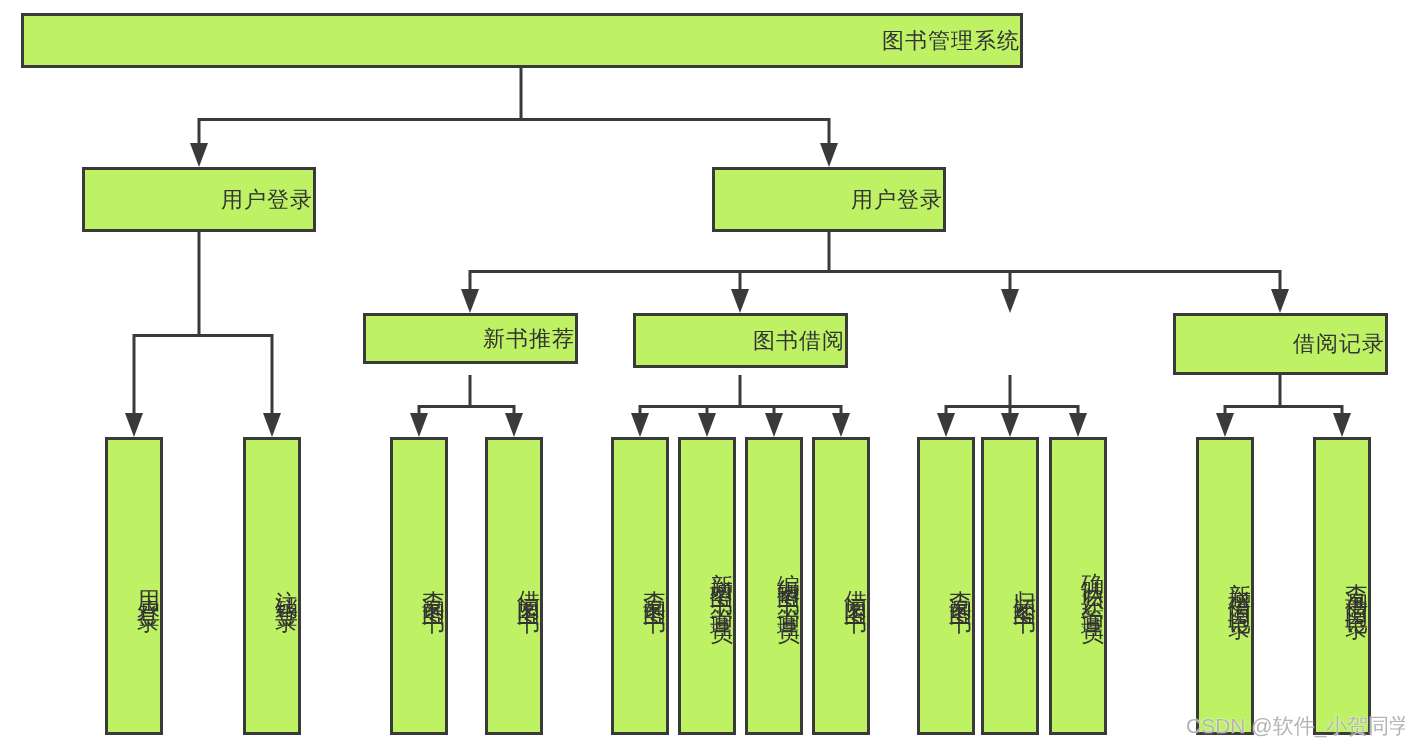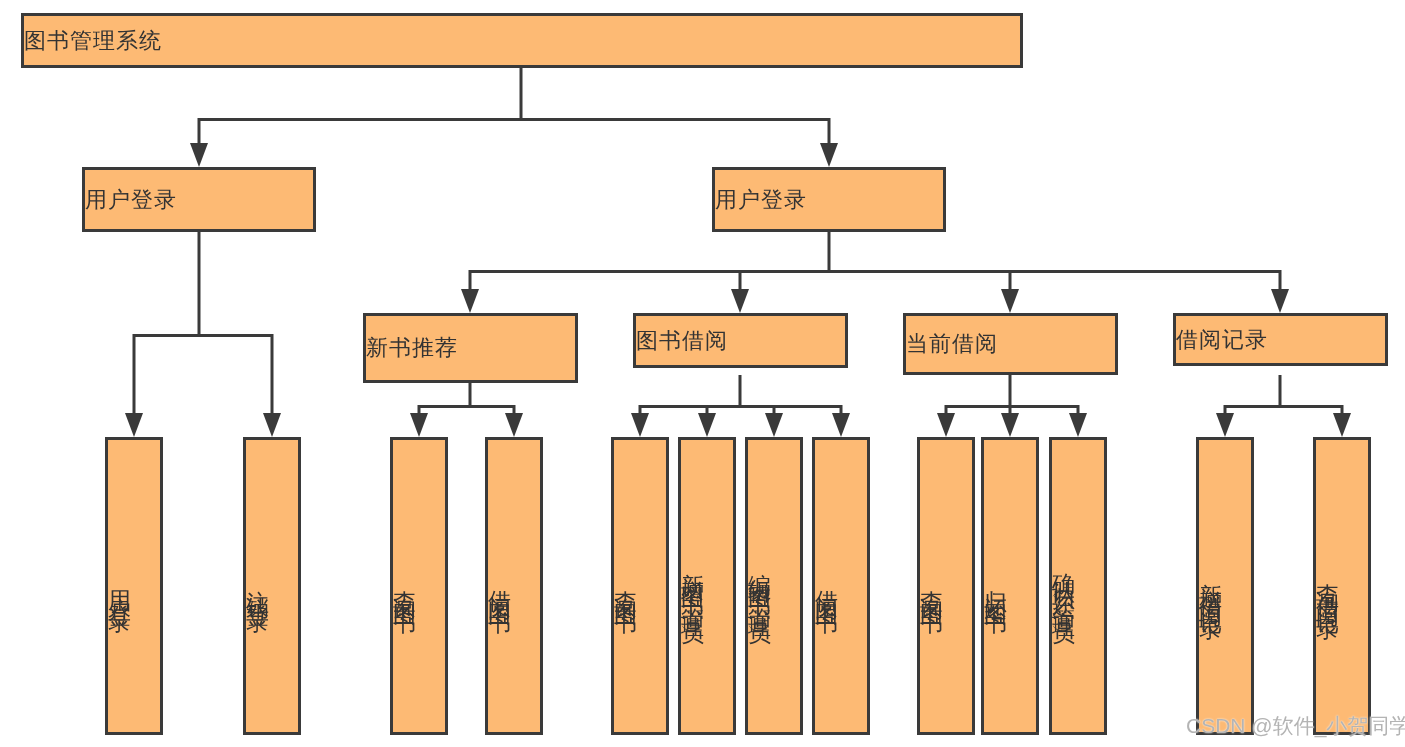--- a/index.html
+++ b/index.html
@@ -3,22 +3,22 @@
 <meta charset="utf-8">
 <style>
   html,body { margin:0; padding:0; background:#ffffff; }
   .canvas {
     position:relative; width:1405px; height:747px; background:#ffffff;
     font-family:"Liberation Sans", sans-serif; overflow:hidden;
   }
   .wires { position:absolute; left:0; top:0; z-index:1; }
   .node {
     position:absolute; box-sizing:border-box; z-index:2;
-    border:3px solid #3a3a3a; background:#fdba74;
-    display:flex; align-items:center; justify-content:flex-start;
+    border:3px solid #3a3a3a; background:#bef264;
+    display:flex; align-items:center; justify-content:flex-end;
     color:#333333;
   }
   .node-h { font-size:22px; letter-spacing:1px; }
   .node-v { }
   .node-v .vtext {
     writing-mode:vertical-rl; text-orientation:mixed;
     font-size:23px; letter-spacing:7px; line-height:1; color:#333333;
   }
   .watermark {
     position:absolute; left:1186px; top:712px; z-index:5;
@@ -79,30 +79,27 @@
     <span>图书管理系统</span>
   </div>
 
   <div class="node node-h" style="left:82px; top:167px; width:234px; height:65px;">
     <span>用户登录</span>
   </div>
   <div class="node node-h" style="left:712px; top:167px; width:234px; height:65px;">
     <span>用户登录</span>
   </div>
 
-  <div class="node node-h" style="left:363px; top:313px; width:215px; height:70px;">
+  <div class="node node-h" style="left:363px; top:313px; width:215px; height:51px;">
     <span>新书推荐</span>
   </div>
   <div class="node node-h" style="left:633px; top:313px; width:215px; height:55px;">
     <span>图书借阅</span>
   </div>
-  <div class="node node-h" style="left:903px; top:313px; width:215px; height:62px;">
-    <span>当前借阅</span>
-  </div>
-  <div class="node node-h" style="left:1173px; top:313px; width:215px; height:53px;">
+  <div class="node node-h" style="left:1173px; top:313px; width:215px; height:62px;">
     <span>借阅记录</span>
   </div>
 
   <div class="node node-v" style="left:105px; top:437px; width:58px; height:298px;">
     <span class="vtext">用户登录</span>
   </div>
   <div class="node node-v" style="left:243px; top:437px; width:58px; height:298px;">
     <span class="vtext">注销登录</span>
   </div>
 

